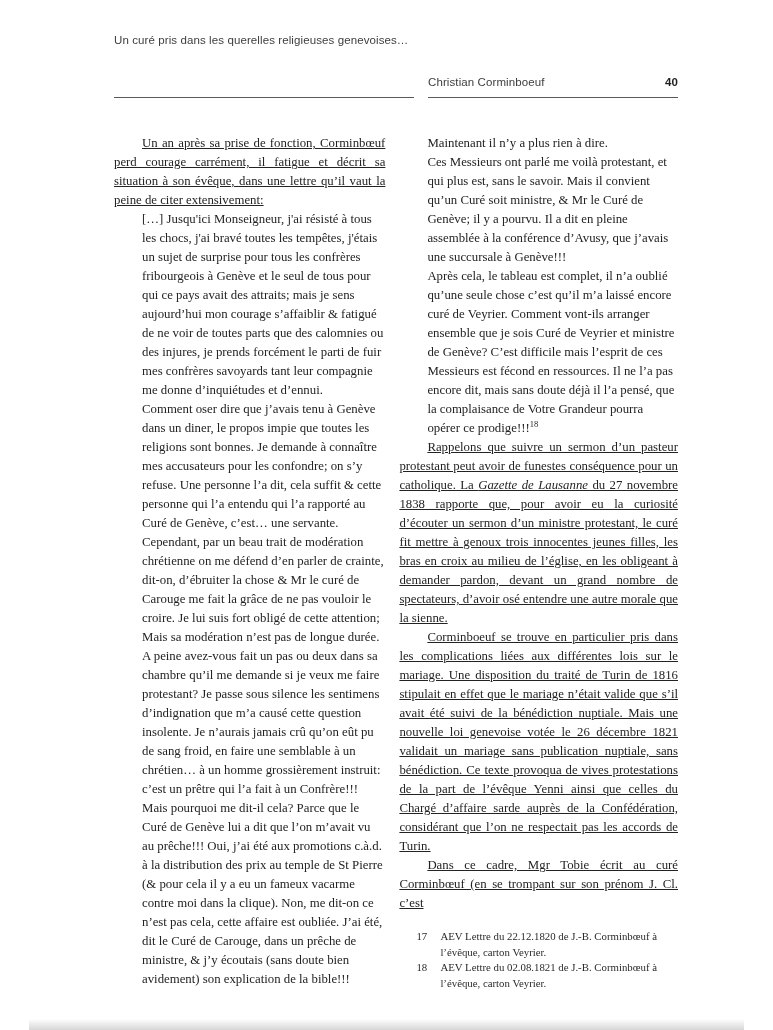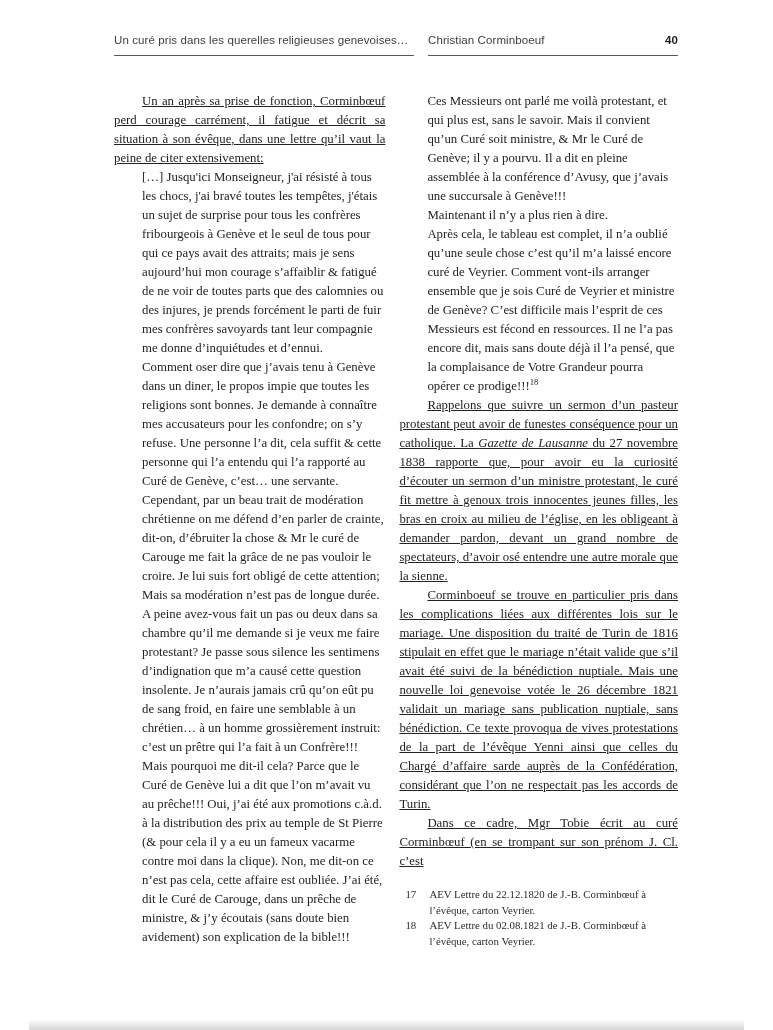--- a/index.html
+++ b/index.html
@@ -29,20 +29,21 @@
   .running-header .hdr-block {
     border-bottom: 1.2px solid #5a5a5a;
     padding-bottom: 9px;
   }
   .hdr-left { width: 300px; }
   .hdr-right {
     flex: 1;
     display: flex;
     justify-content: space-between;
     align-items: center;
+    margin-top: 42px;
   }
   .hdr-page-num { font-weight: bold; color: #1f1f1f; }
 
   
   .columns {
     display: flex;
     gap: 14px;
     margin-top: 36px;
   }
   .col { font-size: 12.8px; line-height: 19px; }
@@ -67,21 +68,21 @@
 
   
   .footnotes {
     margin-top: 16px;
     font-size: 10.8px;
     line-height: 15.5px;
     color: #2a2a2a;
   }
   .footnote {
     display: flex;
-    margin-left: 6px;
+    margin-left: 17px;
   }
   .fn-num {
     width: 24px;
     flex: 0 0 24px;
   }
   .fn-text { flex: 1; font-family: Liberation Serif, serif; }
 
   
   .page-edge-bottom {
     position: absolute;
@@ -110,22 +111,22 @@
       <p class="body-par indent">Un an après sa prise de fonction, Corminbœuf perd courage carrément, il fatigue et décrit sa situation à son évêque, dans une lettre qu’il vaut la peine de citer extensivement:</p>
       <div class="letter-quote">
         <p>[…] Jusqu'ici Monseigneur, j'ai résisté à tous les chocs, j'ai bravé toutes les tempêtes, j'étais un sujet de surprise pour tous les confrères fribourgeois à Genève et le seul de tous pour qui ce pays avait des attraits; mais je sens aujourd’hui mon courage s’affaiblir &amp; fatigué de ne voir de toutes parts que des calomnies ou des injures, je prends forcément le parti de fuir mes confrères savoyards tant leur compagnie me donne d’inquiétudes et d’ennui.</p>
         <p>Comment oser dire que j’avais tenu à Genève dans un diner, le propos impie que toutes les religions sont bonnes. Je demande à connaître mes accusateurs pour les confondre; on s’y refuse. Une personne l’a dit, cela suffit &amp; cette personne qui l’a entendu qui l’a rapporté au Curé de Genève, c’est… une servante. Cependant, par un beau trait de modération chrétienne on me défend d’en parler de crainte, dit-on, d’ébruiter la chose &amp; Mr le curé de Carouge me fait la grâce de ne pas vouloir le croire. Je lui suis fort obligé de cette attention; Mais sa modération n’est pas de longue durée. A peine avez-vous fait un pas ou deux dans sa chambre qu’il me demande si je veux me faire protestant? Je passe sous silence les sentimens d’indignation que m’a causé cette question insolente. Je n’aurais jamais crû qu’on eût pu de sang froid, en faire une semblable à un chrétien… à un homme grossièrement instruit: c’est un prêtre qui l’a fait à un Confrère!!!</p>
         <p>Mais pourquoi me dit-il cela? Parce que le Curé de Genève lui a dit que l’on m’avait vu au prêche!!! Oui, j’ai été aux promotions c.à.d. à la distribution des prix au temple de St Pierre (&amp; pour cela il y a eu un fameux vacarme contre moi dans la clique). Non, me dit-on ce n’est pas cela, cette affaire est oubliée. J’ai été, dit le Curé de Carouge, dans un prêche de ministre, &amp; j’y écoutais (sans doute bien avidement) son explication de la bible!!!</p>
       </div>
     </div>
 
     <div class="col col-right">
       <div class="letter-quote">
+        <p>Maintenant il n’y a plus rien à dire.</p>
         <p>Ces Messieurs ont parlé me voilà protestant, et qui plus est, sans le savoir. Mais il convient qu’un Curé soit ministre, &amp; Mr le Curé de Genève; il y a pourvu. Il a dit en pleine assemblée à la conférence d’Avusy, que j’avais une succursale à Genève!!!</p>
-        <p>Maintenant il n’y a plus rien à dire.</p>
         <p><span>Après cela, le tableau est complet, il n’a oublié qu’une seule chose c’est qu’il m’a laissé encore curé de Veyrier. Comment vont-ils arranger ensemble que je sois Curé de Veyrier et ministre de Genève? C’est difficile mais l’esprit de ces Messieurs est fécond en ressources. Il ne l’a pas encore dit, mais sans doute déjà il l’a pensé, que la complaisance de Votre Grandeur pourra opérer ce prodige!!!</span><span class="sup">18</span></p>
       </div>
 
 
       <p class="body-par indent"><span>Rappelons que suivre un sermon d’un pasteur protestant peut avoir de funestes conséquence pour un catholique. La </span><span class="ital">Gazette de Lausanne</span><span> du 27 novembre 1838 rapporte que, pour avoir eu la curiosité d’écouter un sermon d’un ministre protestant, le curé fit mettre à genoux trois innocentes jeunes filles, les bras en croix au milieu de l’église, en les obligeant à demander pardon, devant un grand nombre de spectateurs, d’avoir osé entendre une autre morale que la sienne.</span></p>
 
       <p class="body-par indent">Corminboeuf se trouve en particulier pris dans les complications liées aux différentes lois sur le mariage. Une disposition du traité de Turin de 1816 stipulait en effet que le mariage n’était valide que s’il avait été suivi de la bénédiction nuptiale. Mais une nouvelle loi genevoise votée le 26 décembre 1821 validait un mariage sans publication nuptiale, sans bénédiction. Ce texte provoqua de vives protestations de la part de l’évêque Yenni ainsi que celles du Chargé d’affaire sarde auprès de la Confédération, considérant que l’on ne respectait pas les accords de Turin.</p>
 
       <p class="body-par indent">Dans ce cadre, Mgr Tobie écrit au curé Corminbœuf (en se trompant sur son prénom J. Cl. c’est</p>
 

